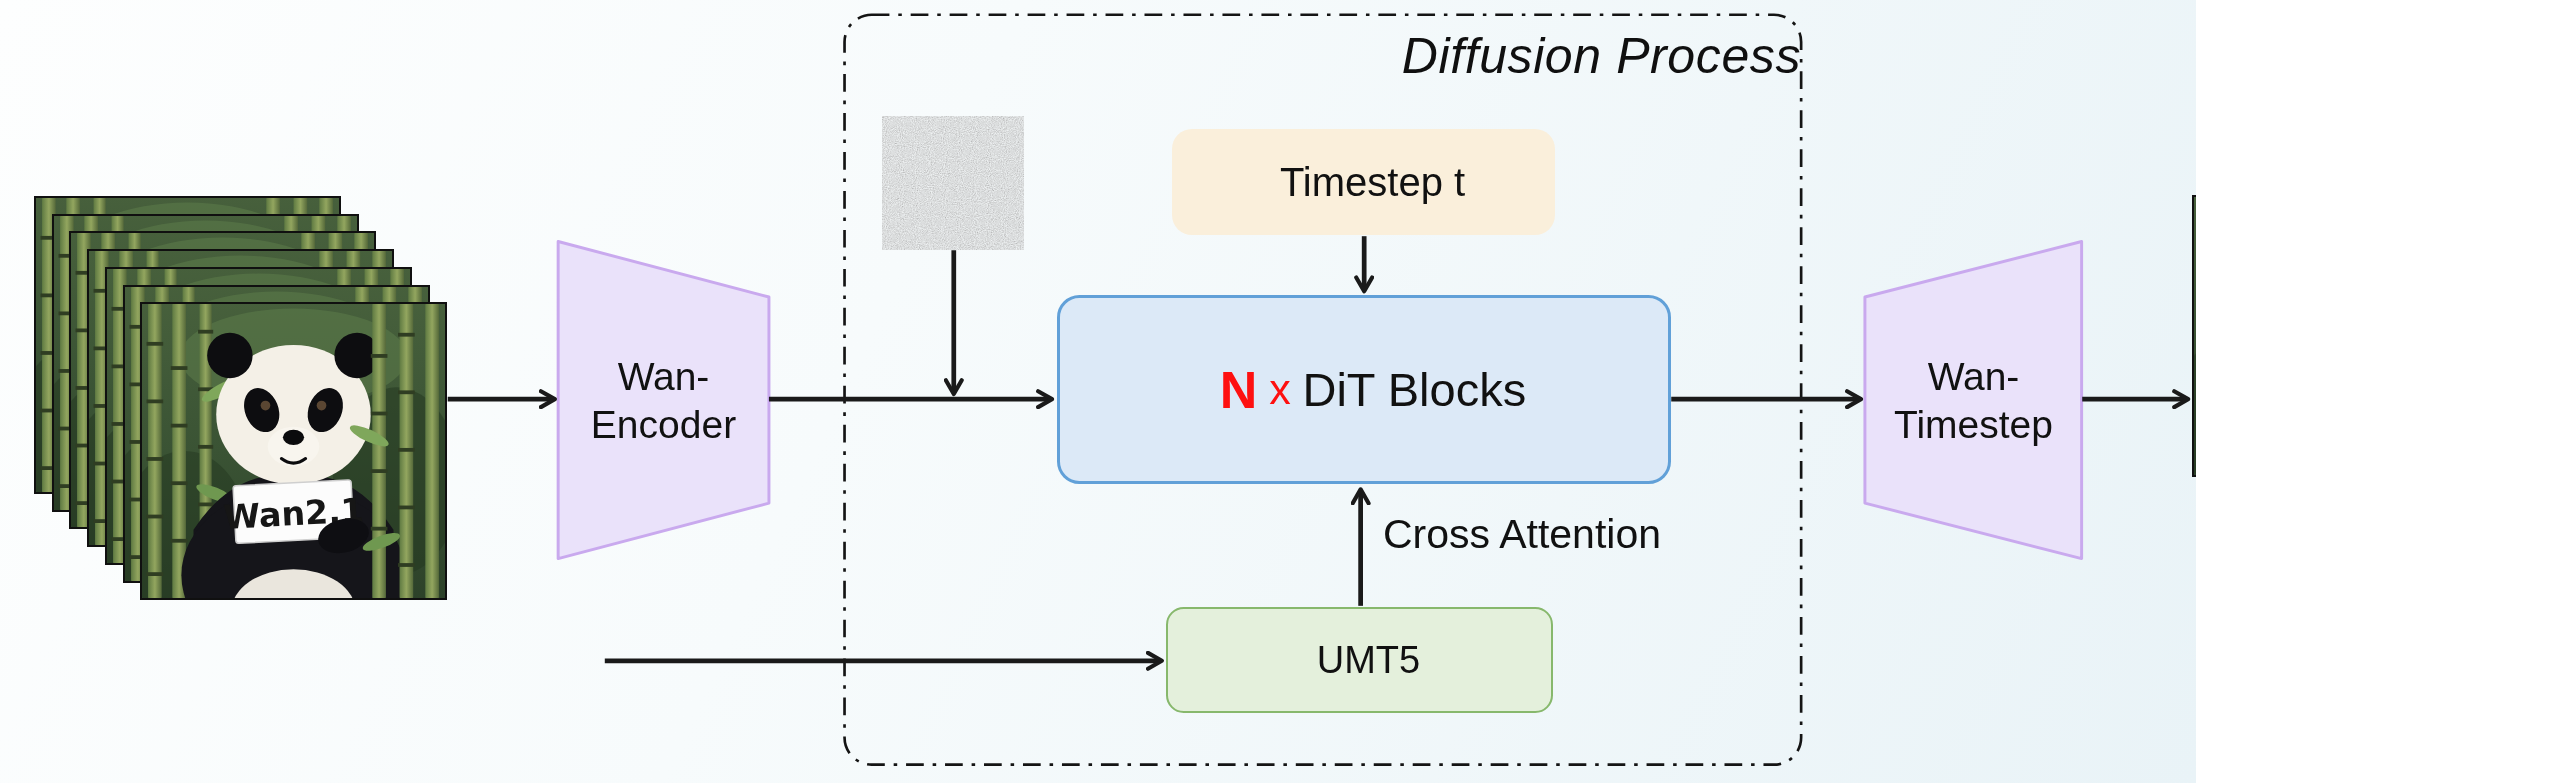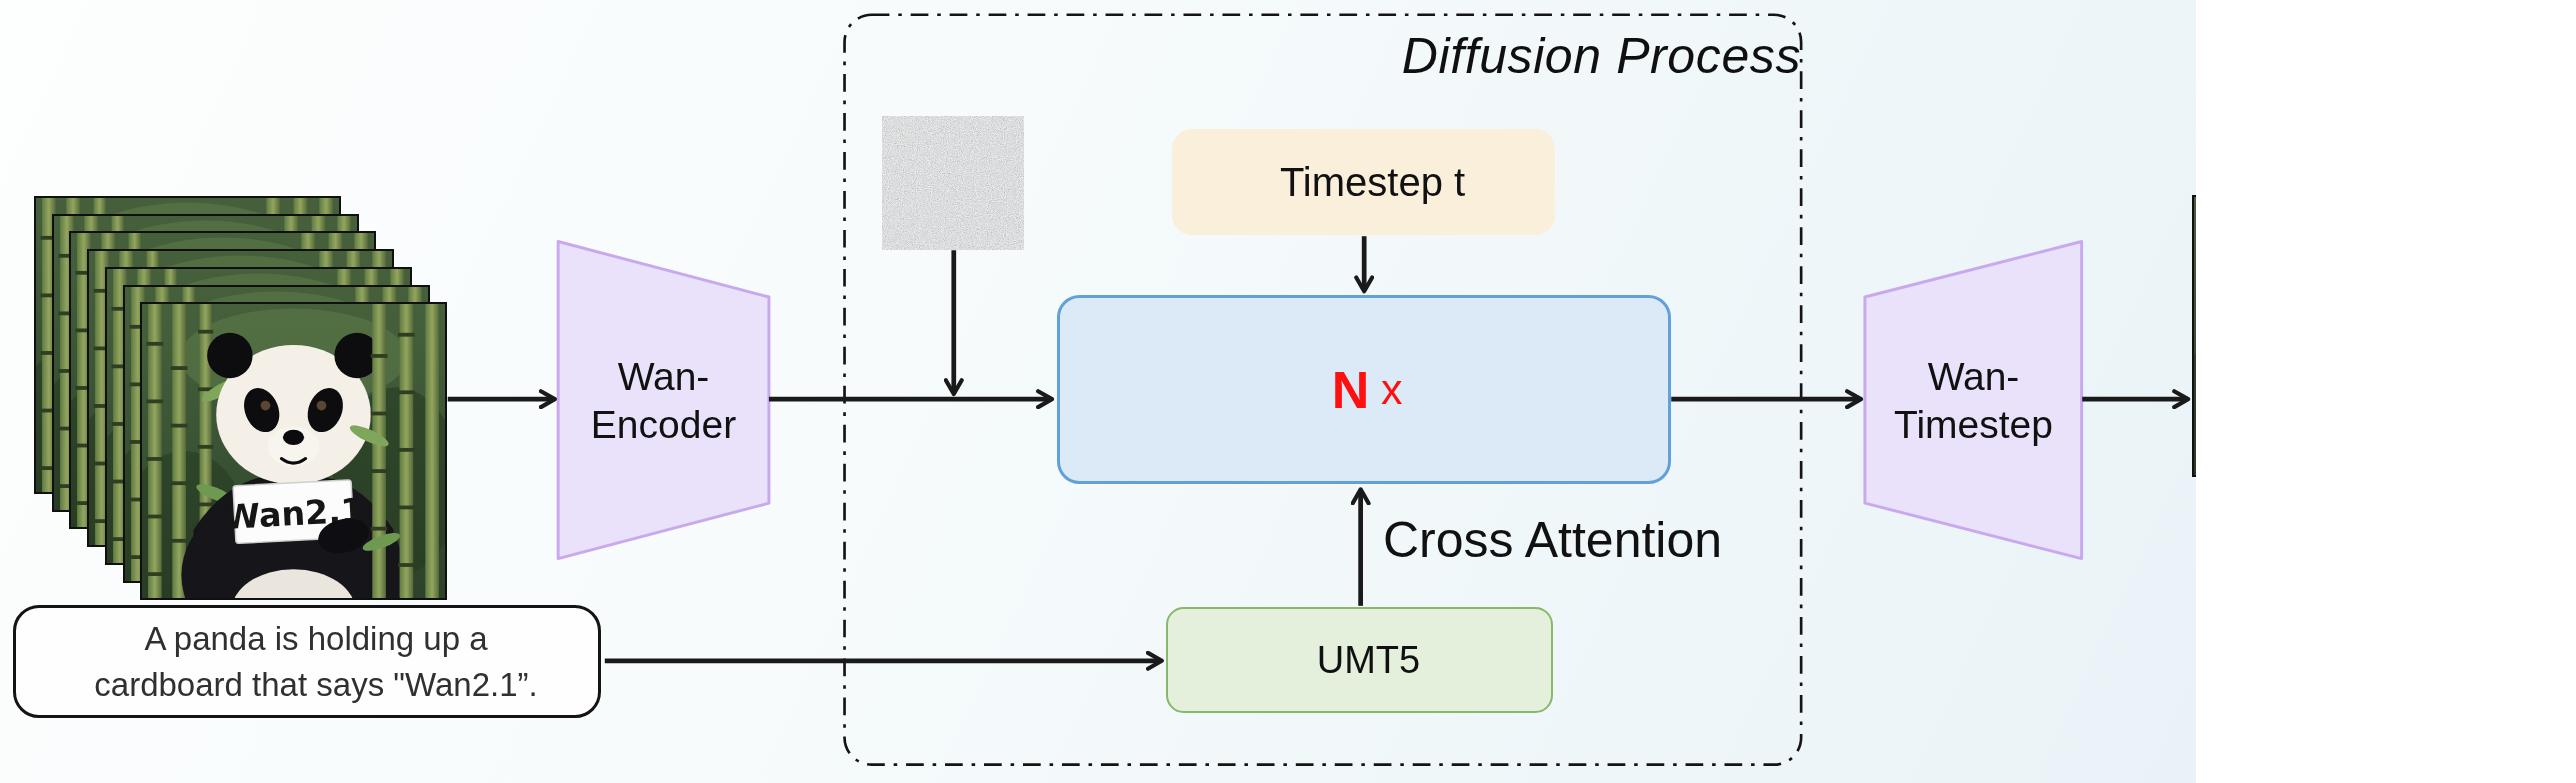--- a/index.html
+++ b/index.html
@@ -18,21 +18,21 @@
   .node{position:absolute;z-index:3;display:flex;align-items:center;justify-content:center;
     box-sizing:border-box;text-align:center;padding-left:18px;}
   .timestep{left:1172px;top:129px;width:383px;height:106px;border-radius:20px;
     background:var(--timestep-fill,#faefdb);font-size:40px;}
   .dit{left:1057px;top:295px;width:614px;height:189px;border-radius:22.4px;
     background:var(--dit-fill,#dce9f7);border:3px solid var(--dit-border,#61a0d8);font-size:47px;}
   .dit-n{color:var(--dit-n,#fe1010);font-weight:800;font-size:52px;}
   .dit-x{color:var(--dit-n,#fe1010);font-weight:400;font-size:43px;margin:0 11.8px;}
   .umt5{left:1166px;top:607px;width:387px;height:106px;border-radius:17.7px;
     background:var(--umt5-fill,#e4f0dc);border:2.4px solid var(--umt5-border,#87b86c);font-size:38px;}
-  .cross-attn{left:1383px;top:511px;font-size:50px;}
+  .cross-attn{left:1383px;top:511px;font-size:41px;}
   .prompt{left:13px;top:605px;width:588px;height:113px;border-radius:26px;
     background:#fffefe;border:3.5px solid var(--prompt-border,#141414);
     font-size:33px;line-height:1.38;color:var(--prompt-text,#303030);flex-direction:column;}
   .vae-label{position:absolute;z-index:3;display:flex;flex-direction:column;align-items:center;
     justify-content:center;font-size:39px;line-height:1.22;text-align:center;}
   .enc-label{left:558px;top:242px;width:211px;height:317px;}
   .dec-label{left:1865px;top:242px;width:217px;height:317px;}
 
   .stack{position:absolute;z-index:3;}
   .frame{position:absolute;box-sizing:border-box;border:2.4px solid var(--frame-border,#101010);
@@ -165,32 +165,29 @@
 
   <div class="lbl diffusion-title">Diffusion Process</div>
 
   <div class="node timestep">
     <span>Timestep t</span>
   </div>
 
   <div class="node dit">
     <span class="dit-n">N</span>
     <span class="dit-x">x</span>
+    <span>DiT Blocks</span>
   </div>
 
   <div class="lbl cross-attn">Cross Attention</div>
 
   <div class="node umt5">
     <span>UMT5</span>
   </div>
 
-  <div class="node prompt">
-    <span>A panda is holding up a</span>
-    <span>cardboard that says "Wan2.1”.</span>
-  </div>
 
   <div class="vae-label enc-label">
     <span>Wan-</span>
     <span>Encoder</span>
   </div>
   <div class="vae-label dec-label">
     <span>Wan-</span>
     <span>Timestep</span>
   </div>
 

